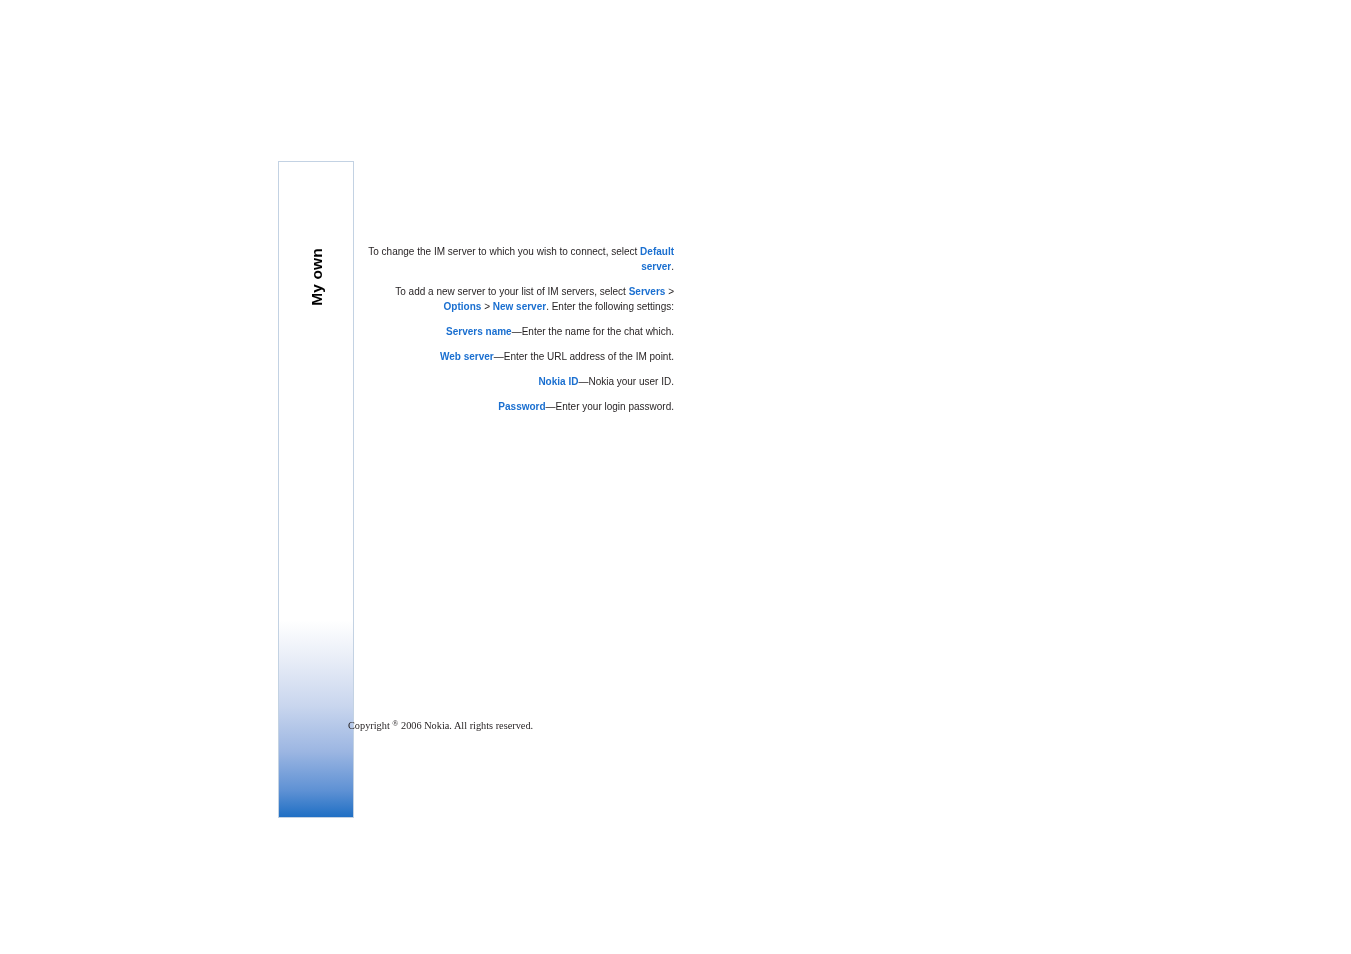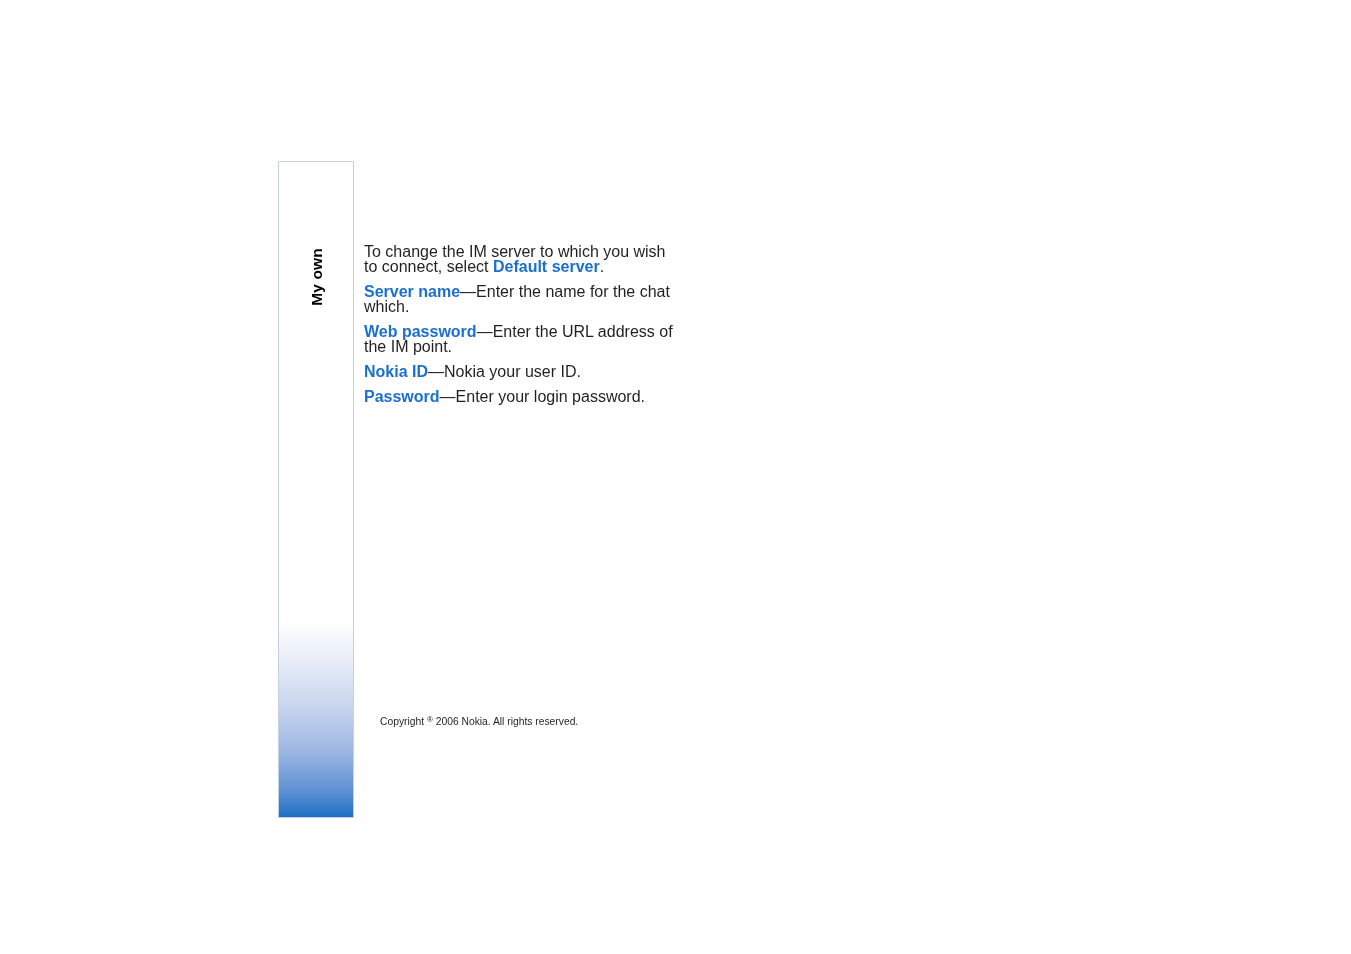--- a/index.html
+++ b/index.html
@@ -78,68 +78,70 @@
 
   
   #content {
     position: absolute;
     left: 364px;
     top: 244px;
     width: 310px;
   }
 
   .para {
-    font-size: 16px;
+    font-size: 10px;
     line-height: 15.3px;
     color: #231f20;
     margin: 0 0 9.5px 0;
-    text-align: left;
+    text-align: right;
   }
   .para:last-child { margin-bottom: 0; }
 
   .lead {
     color: #1a6fd0;
     font-weight: bold;
   }
   .sep {
     color: #231f20;
     font-weight: normal;
   }
 
   
   #footer {
     position: absolute;
-    left: 380px;
+    left: 348px;
     top: 714px;
     font-size: 10.3px;
-    line-height: 11px;
+    line-height: 20px;
     color: #231f20;
     white-space: nowrap;
+    font-family: Liberation Serif, serif;
   }
   #footer .reg {
     font-size: 8px;
     vertical-align: 3px;
   }
 </style>
 </head>
 <body>
 
 <div id="page">
 
   <div id="sidebar">
     <div id="chapter-label">
       <span>My own</span>
     </div>
     <div id="page-number">82</div>
   </div>
 
   <div id="content">
       <p class="para"><span>To change the IM server to which you wish to connect, select </span><span class="lead">Default server</span><span>.</span></p>
-      <p class="para"><span class="lead">Server name</span><span>—Enter the name for the chat which.</span></p>
-      <p class="para"><span class="lead">Web password</span><span>—Enter the URL address of the IM point.</span></p>
+      <p class="para"><span>To add a new server to your list of IM servers, select </span><span class="lead">Servers</span><span class="sep"> &gt; </span><span class="lead">Options</span><span class="sep"> &gt; </span><span class="lead">New server</span><span>. Enter the following settings:</span></p>
+      <p class="para"><span class="lead">Servers name</span><span>—Enter the name for the chat which.</span></p>
+      <p class="para"><span class="lead">Web server</span><span>—Enter the URL address of the IM point.</span></p>
       <p class="para"><span class="lead">Nokia ID</span><span>—Nokia your user ID.</span></p>
       <p class="para"><span class="lead">Password</span><span>—Enter your login password.</span></p>
     </div>
 
   <div id="footer">
     <span>Copyright </span><span class="reg">®</span><span> 2006 Nokia. All rights reserved.</span>
   </div>
 
 </div>
 

